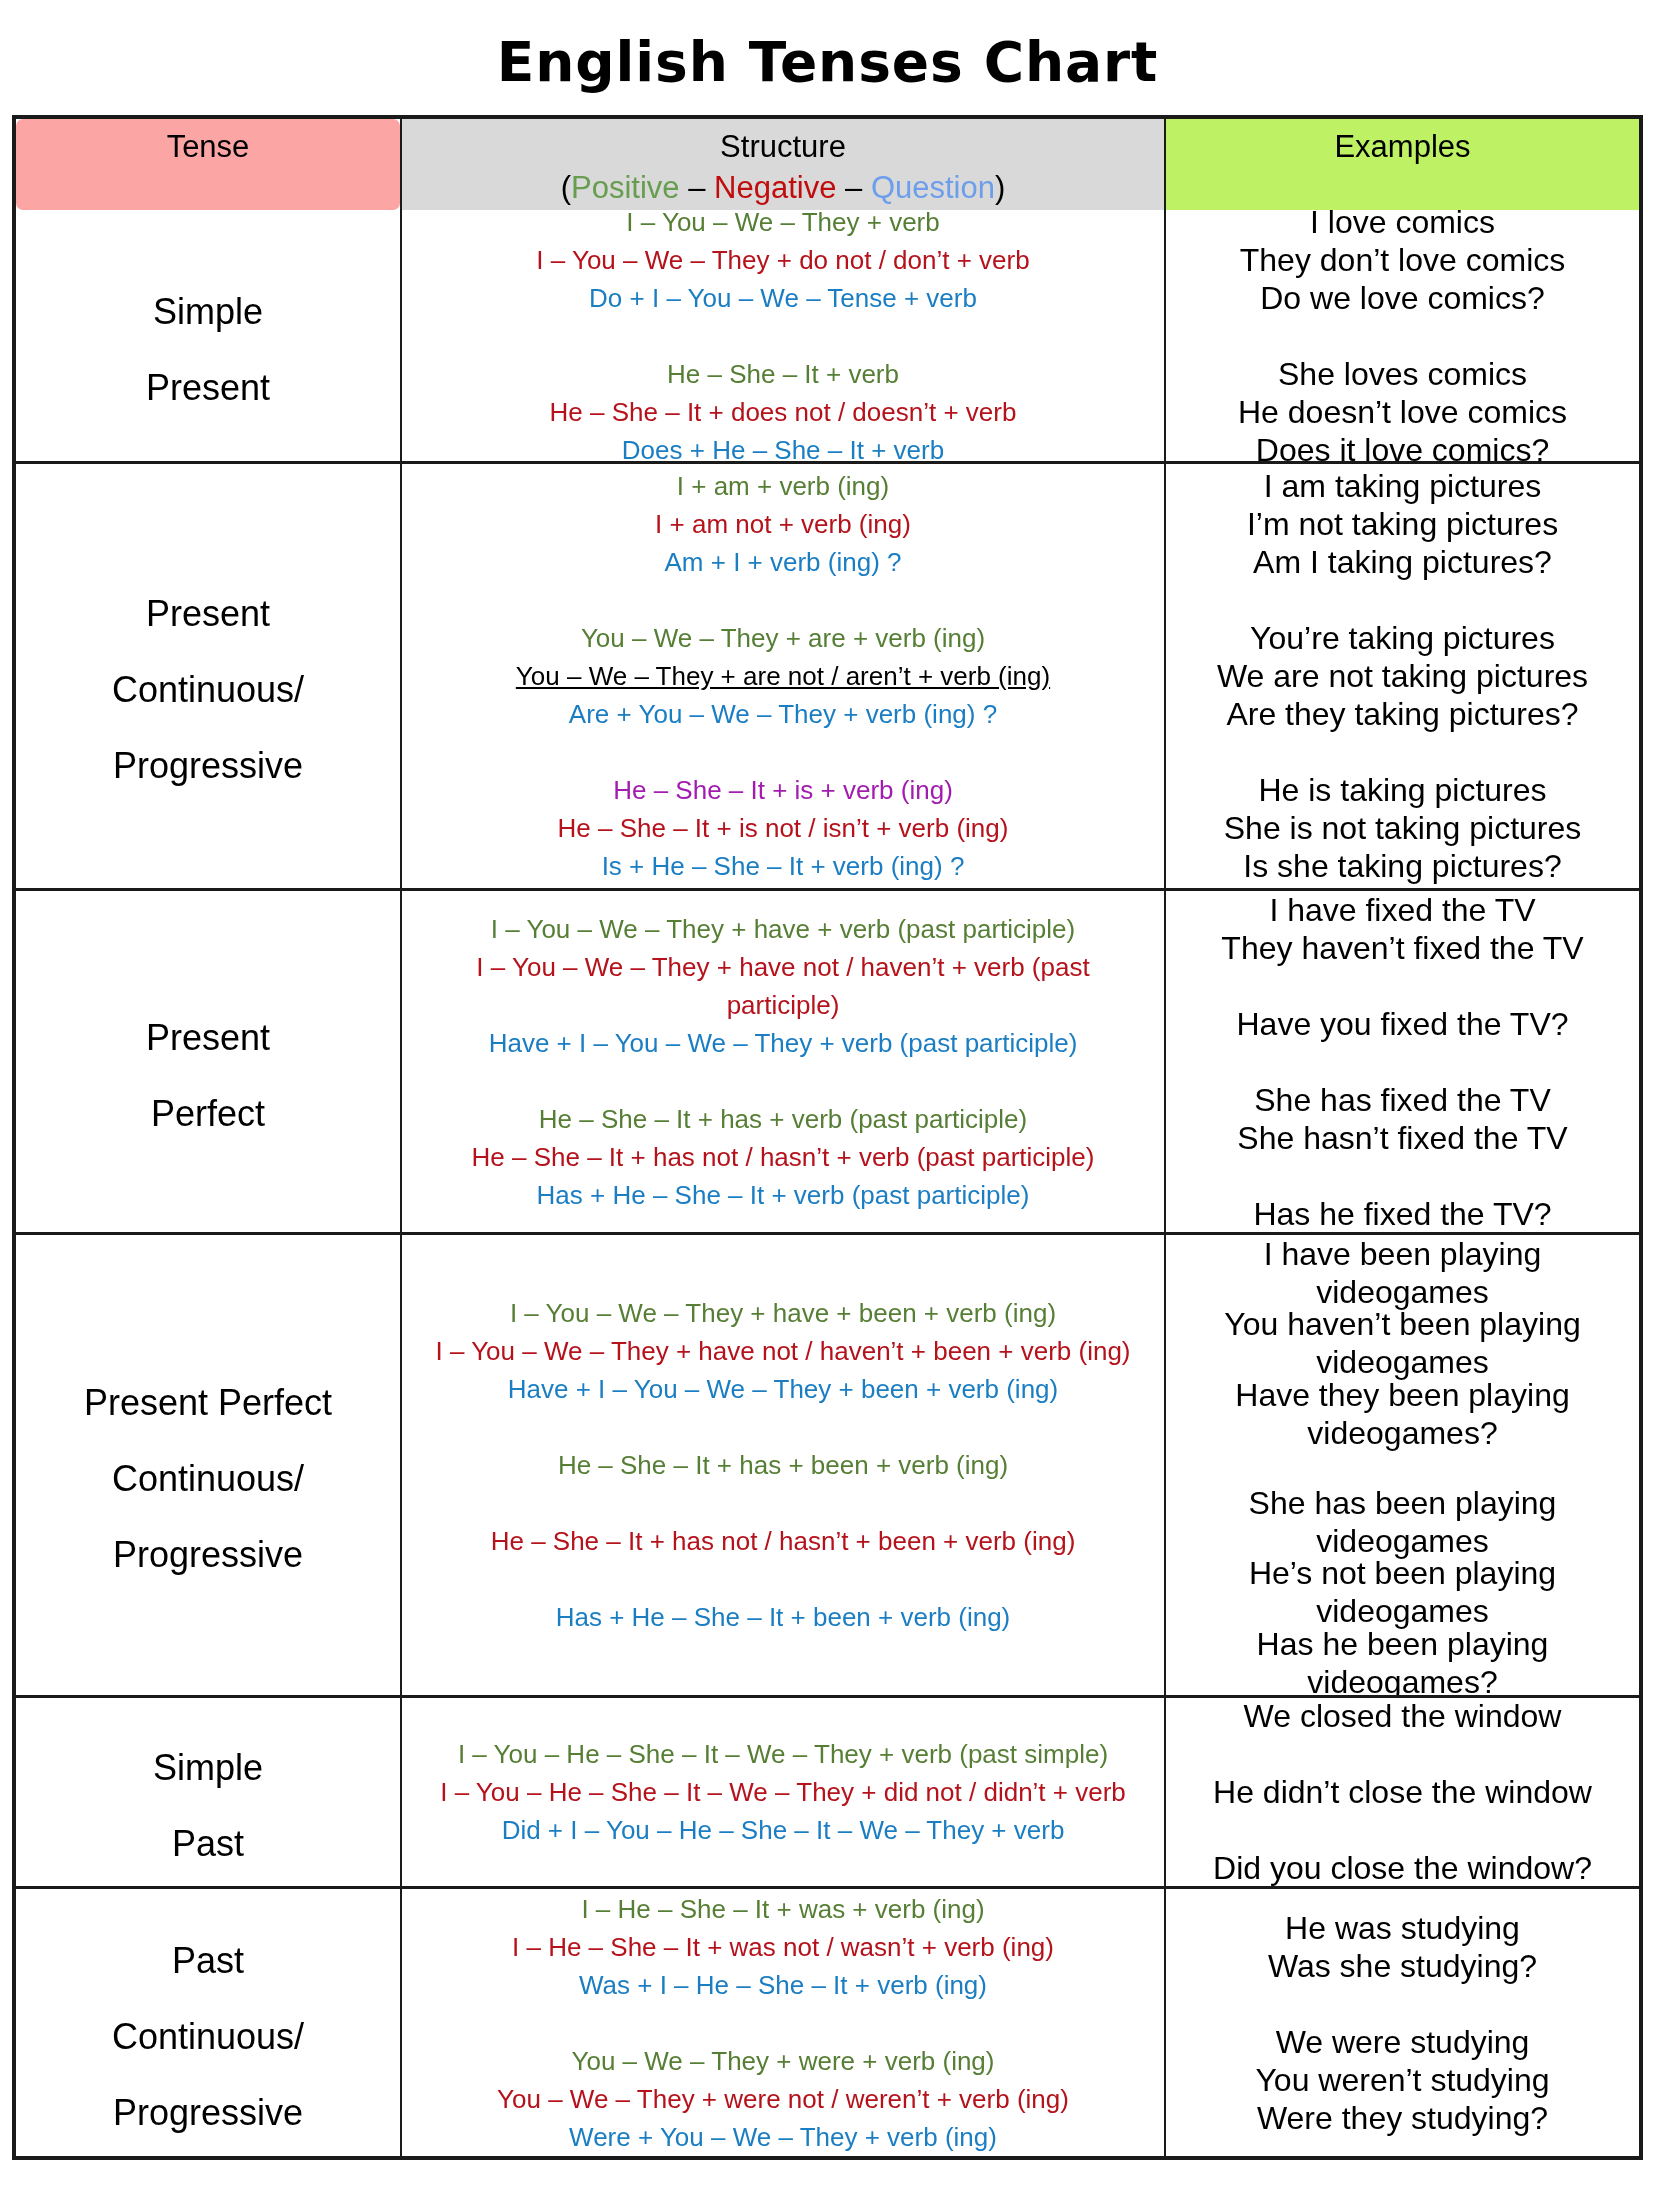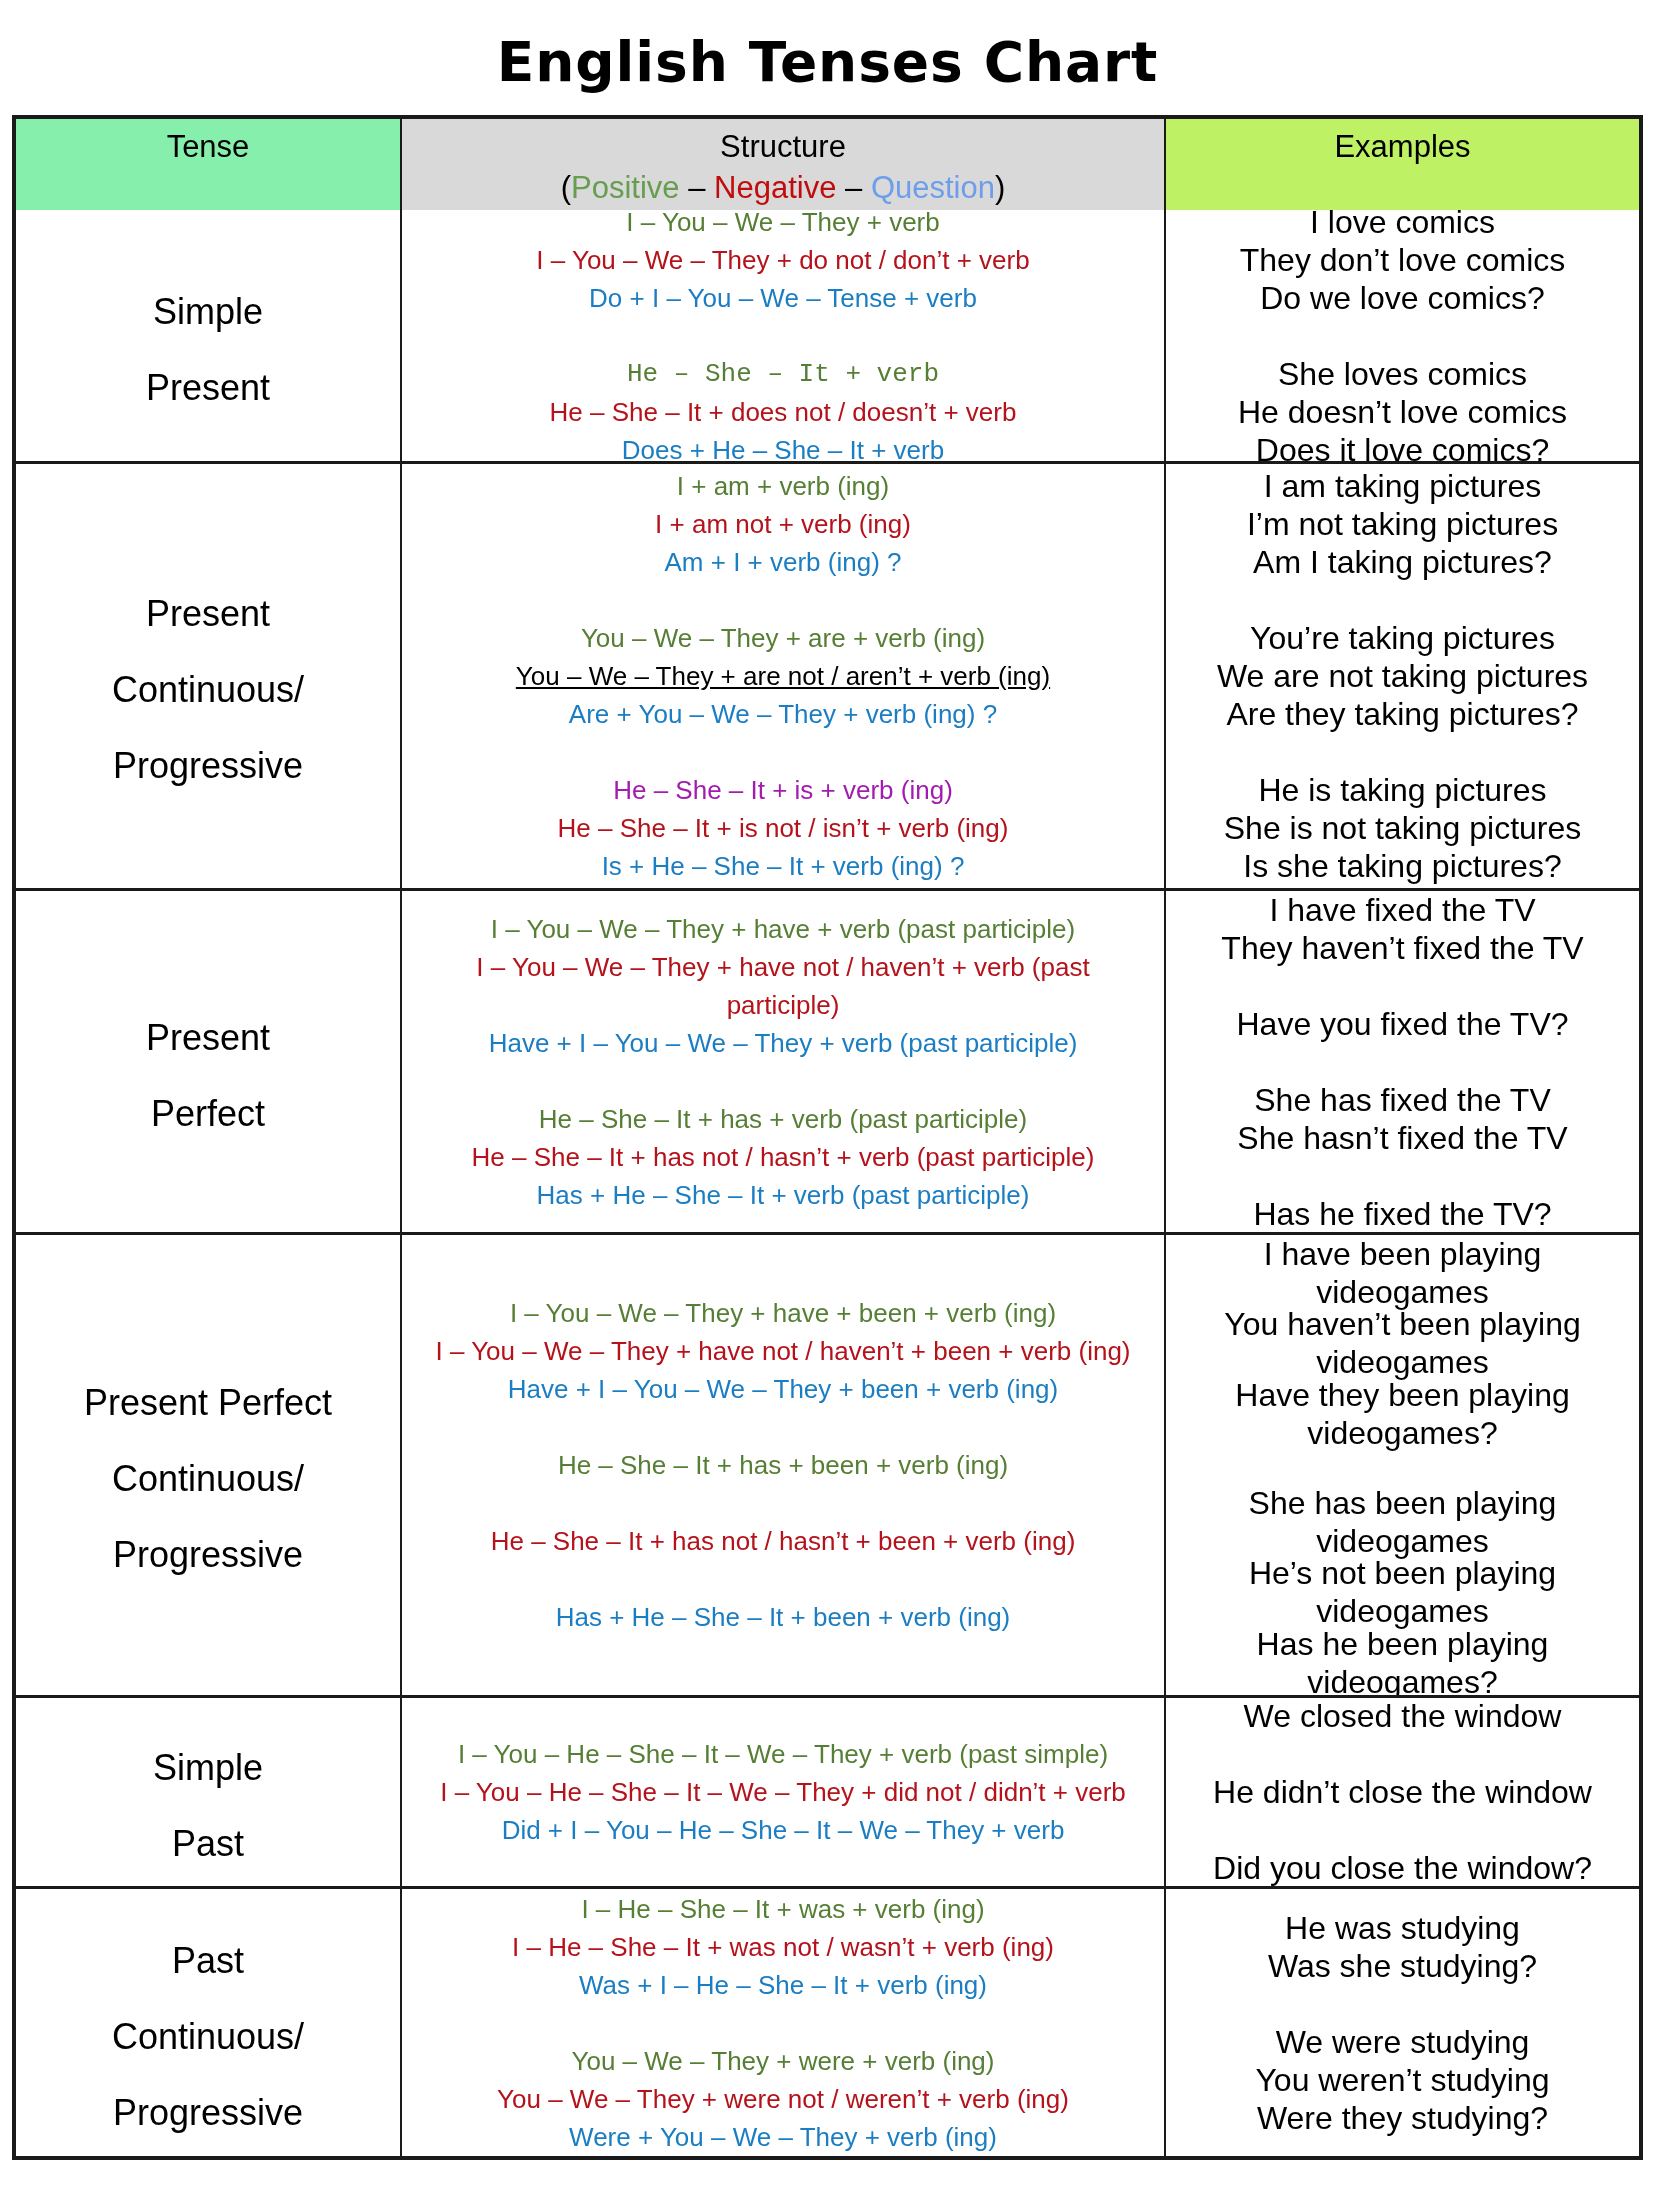--- a/index.html
+++ b/index.html
@@ -57,21 +57,21 @@
   .line{min-height:38px;width:100%;}
   .tline{width:100%;margin-top:28px;}
 </style>
 </head>
 <body>
 
 <h1 class="page-title">English Tenses Chart</h1>
 
 <div class="tbl">
   <div class="row header-row">
-    <div class="cell hcell" id="hc-tense" style="background: #86efac;">
+    <div class="cell hcell" id="hc-tense" style="background: #fca5a5; border-radius: 7px;">
       <div class="htext">Tense</div>
     </div>
     <div class="cell hcell" id="hc-structure" style="background: rgb(217, 217, 217);">
       <div class="htext">Structure</div>
       <div class="hsub"><span>(</span><span id="leg-pos" style="color: rgb(102, 157, 79);">Positive</span><span> – </span><span id="leg-neg" style="color: rgb(192, 12, 13);">Negative</span><span> – </span><span id="leg-que" style="color: rgb(109, 158, 235);">Question</span><span>)</span></div>
     </div>
     <div class="cell hcell" id="hc-examples" style="background: #bef264;">
       <div class="htext">Examples</div>
     </div>
   </div>
@@ -79,21 +79,21 @@
       <div class="row r0">
         <div class="cell tense-cell">
           <div class="tline">Simple</div>
           <div class="tline">Present</div>
         </div>
         <div class="cell structure-cell">
           <div class="line" style="color: rgb(86, 127, 53);">I – You – We – They + verb</div>
           <div class="line" style="color: rgb(181, 18, 27);">I – You – We – They + do not / don’t + verb</div>
           <div class="line" style="color: rgb(27, 126, 195);">Do + I – You – We – Tense + verb</div>
           <div class="line"></div>
-          <div class="line" style="color: rgb(86, 127, 53); font-family: Liberation Mono, monospace;">He – She – It + verb</div>
+          <div class="line" style="color: rgb(86, 127, 53);">He – She – It + verb</div>
           <div class="line" style="color: rgb(181, 18, 27);">He – She – It + does not / doesn’t + verb</div>
           <div class="line" style="color: rgb(27, 126, 195);">Does + He – She – It + verb</div>
         </div>
         <div class="cell examples-cell">
           <div class="line">I love comics</div>
           <div class="line">They don’t love comics</div>
           <div class="line">Do we love comics?</div>
           <div class="line"></div>
           <div class="line">She loves comics</div>
           <div class="line">He doesn’t love comics</div>

